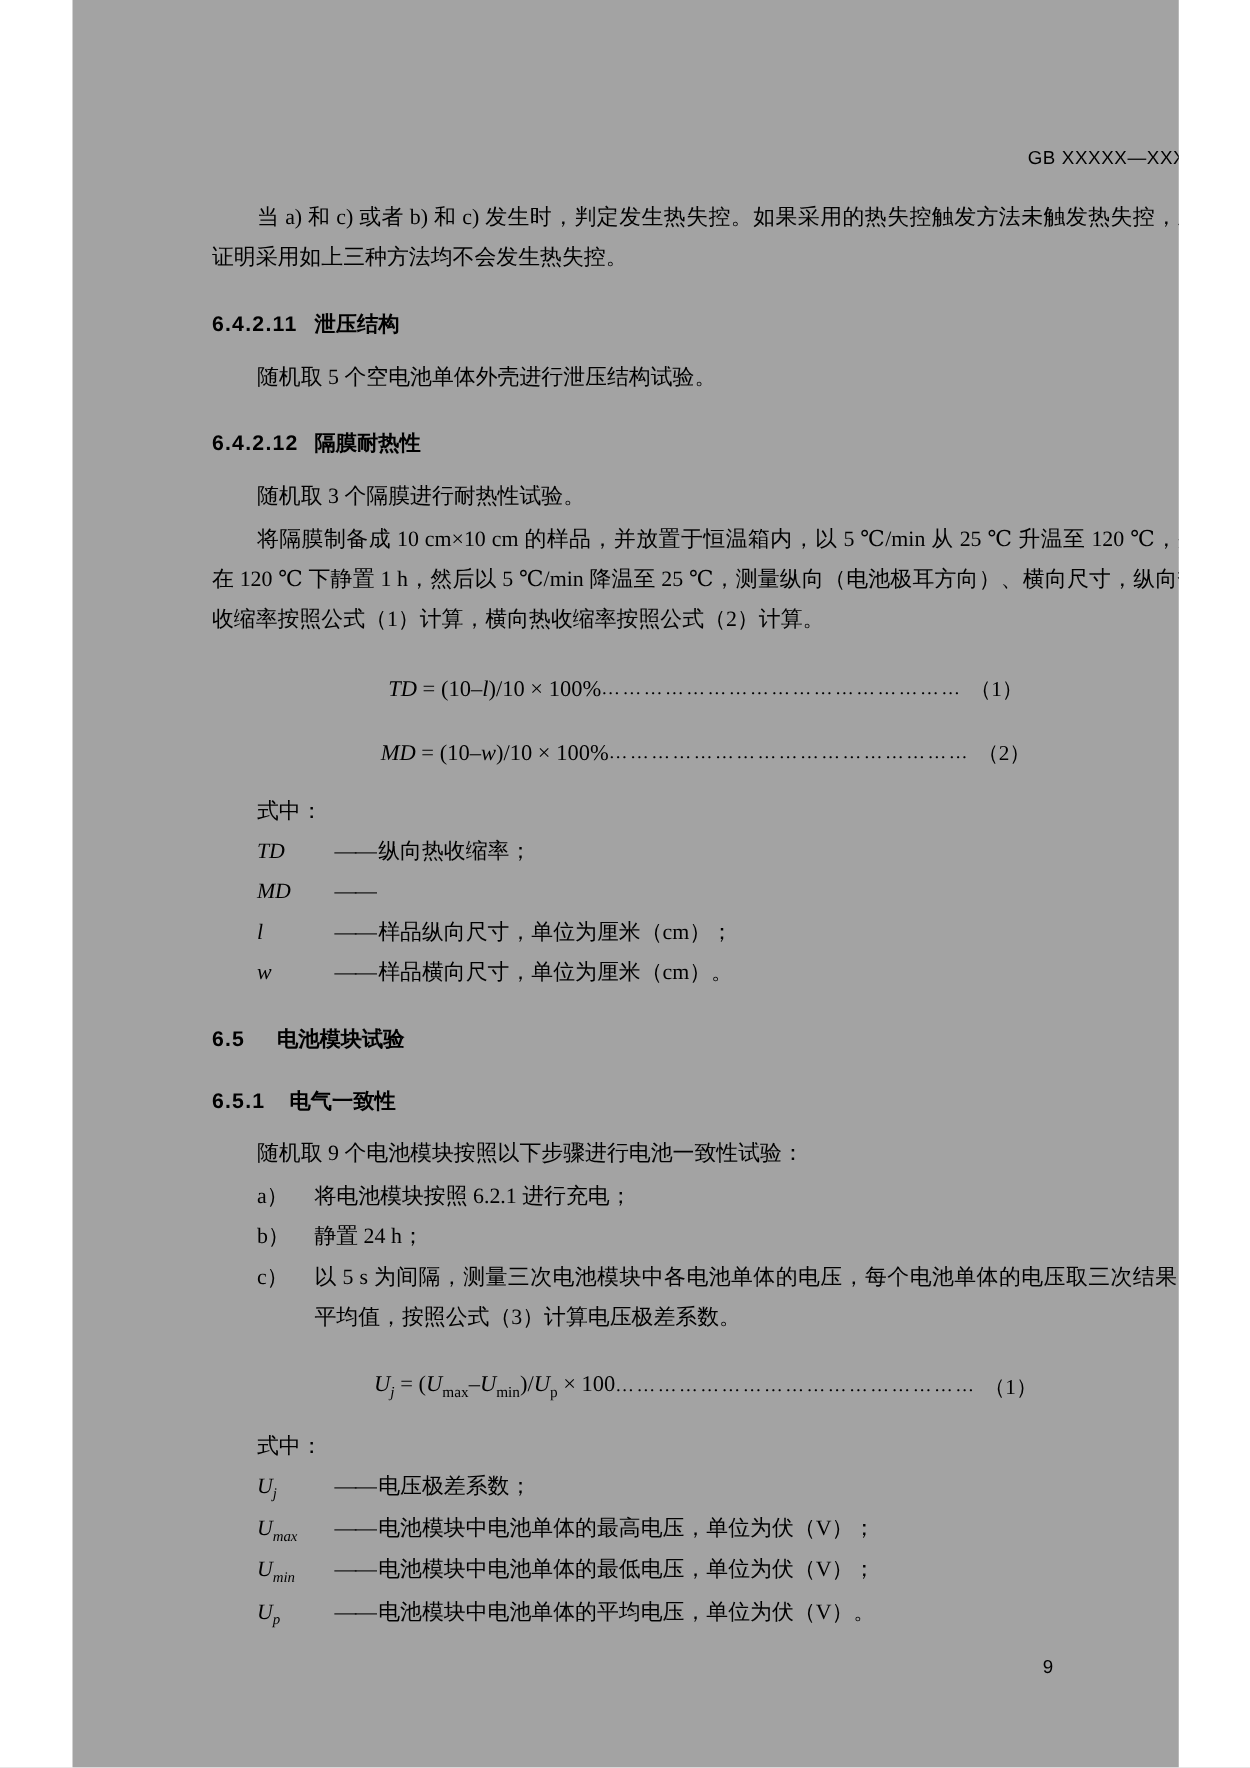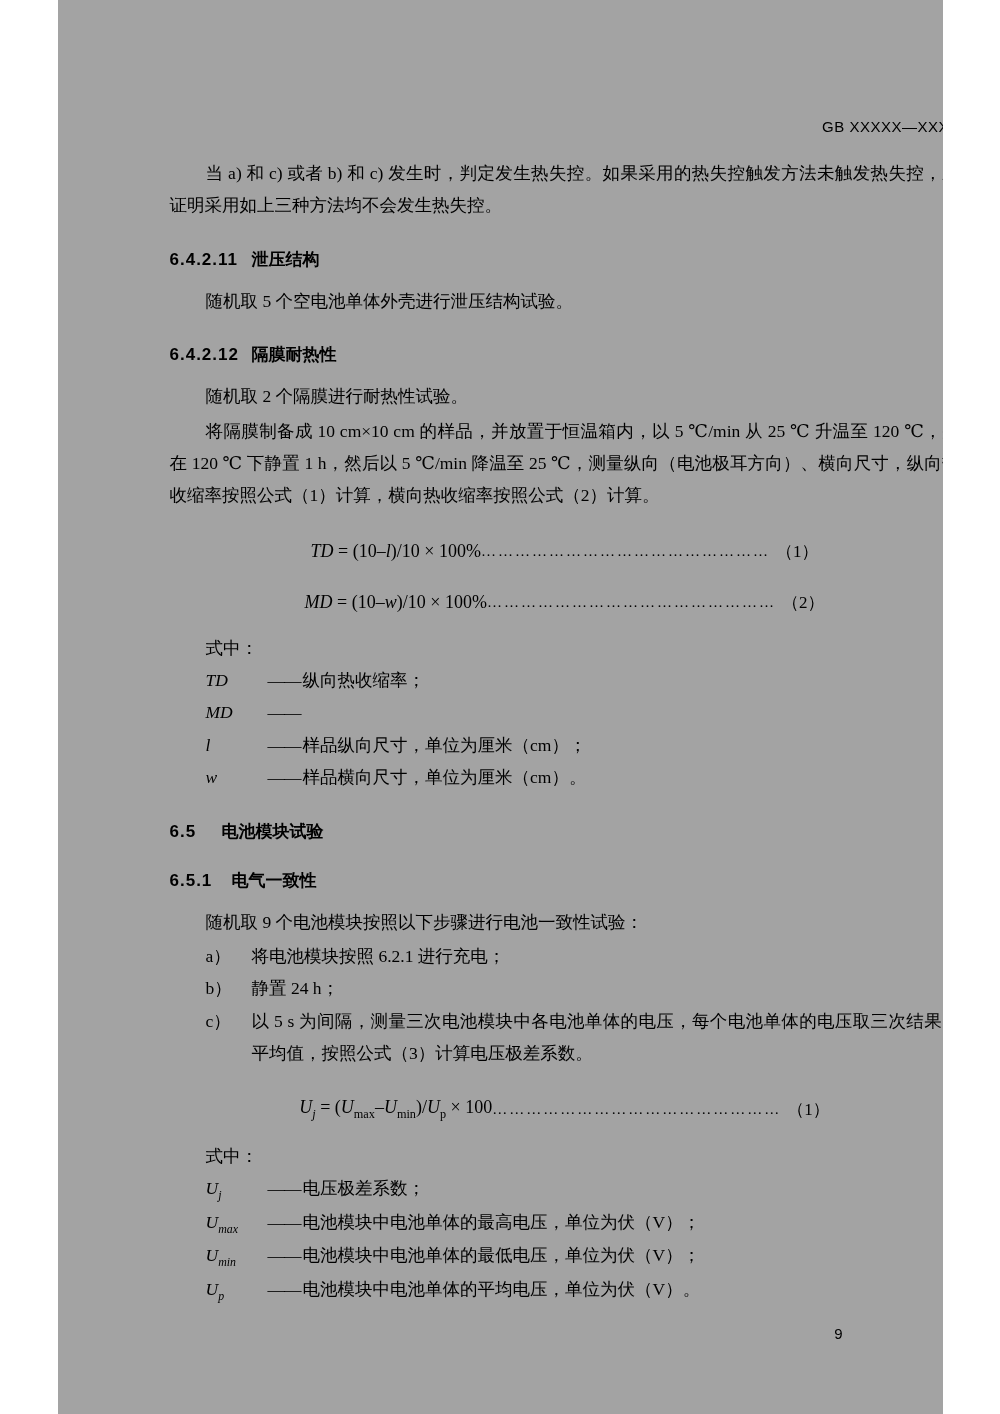--- a/index.html
+++ b/index.html
@@ -164,21 +164,21 @@
     <p class="para indent">当 a) 和 c) 或者 b) 和 c) 发生时，判定发生热失控。如果采用的热失控触发方法未触发热失控，应证明采用如上三种方法均不会发生热失控。</p>
 
     <div class="heading">
       <span class="num">6.4.2.11</span><span>泄压结构</span>
     </div>
     <p class="para indent">随机取 5 个空电池单体外壳进行泄压结构试验。</p>
 
     <div class="heading">
       <span class="num">6.4.2.12</span><span>隔膜耐热性</span>
     </div>
-    <p class="para indent">随机取 2 个隔膜进行耐热性试验。</p>
+    <p class="para indent">随机取 3 个隔膜进行耐热性试验。</p>
     <p class="para indent">将隔膜制备成 10 cm×10 cm 的样品，并放置于恒温箱内，以 5 ℃/min 从 25 ℃ 升温至 120 ℃，并在 120 ℃ 下静置 1 h，然后以 5 ℃/min 降温至 25 ℃，测量纵向（电池极耳方向）、横向尺寸，纵向热收缩率按照公式（1）计算，横向热收缩率按照公式（2）计算。</p>
 
     <div class="formula-wrap">
       <div class="formula-row">
         <span class="formula-body">
           <i>TD</i> = (10–<i>l</i>)/10 × 100%
         </span>
         <span class="formula-dots">……………………………………………</span>
         <span class="formula-num">（1）</span>
       </div>

